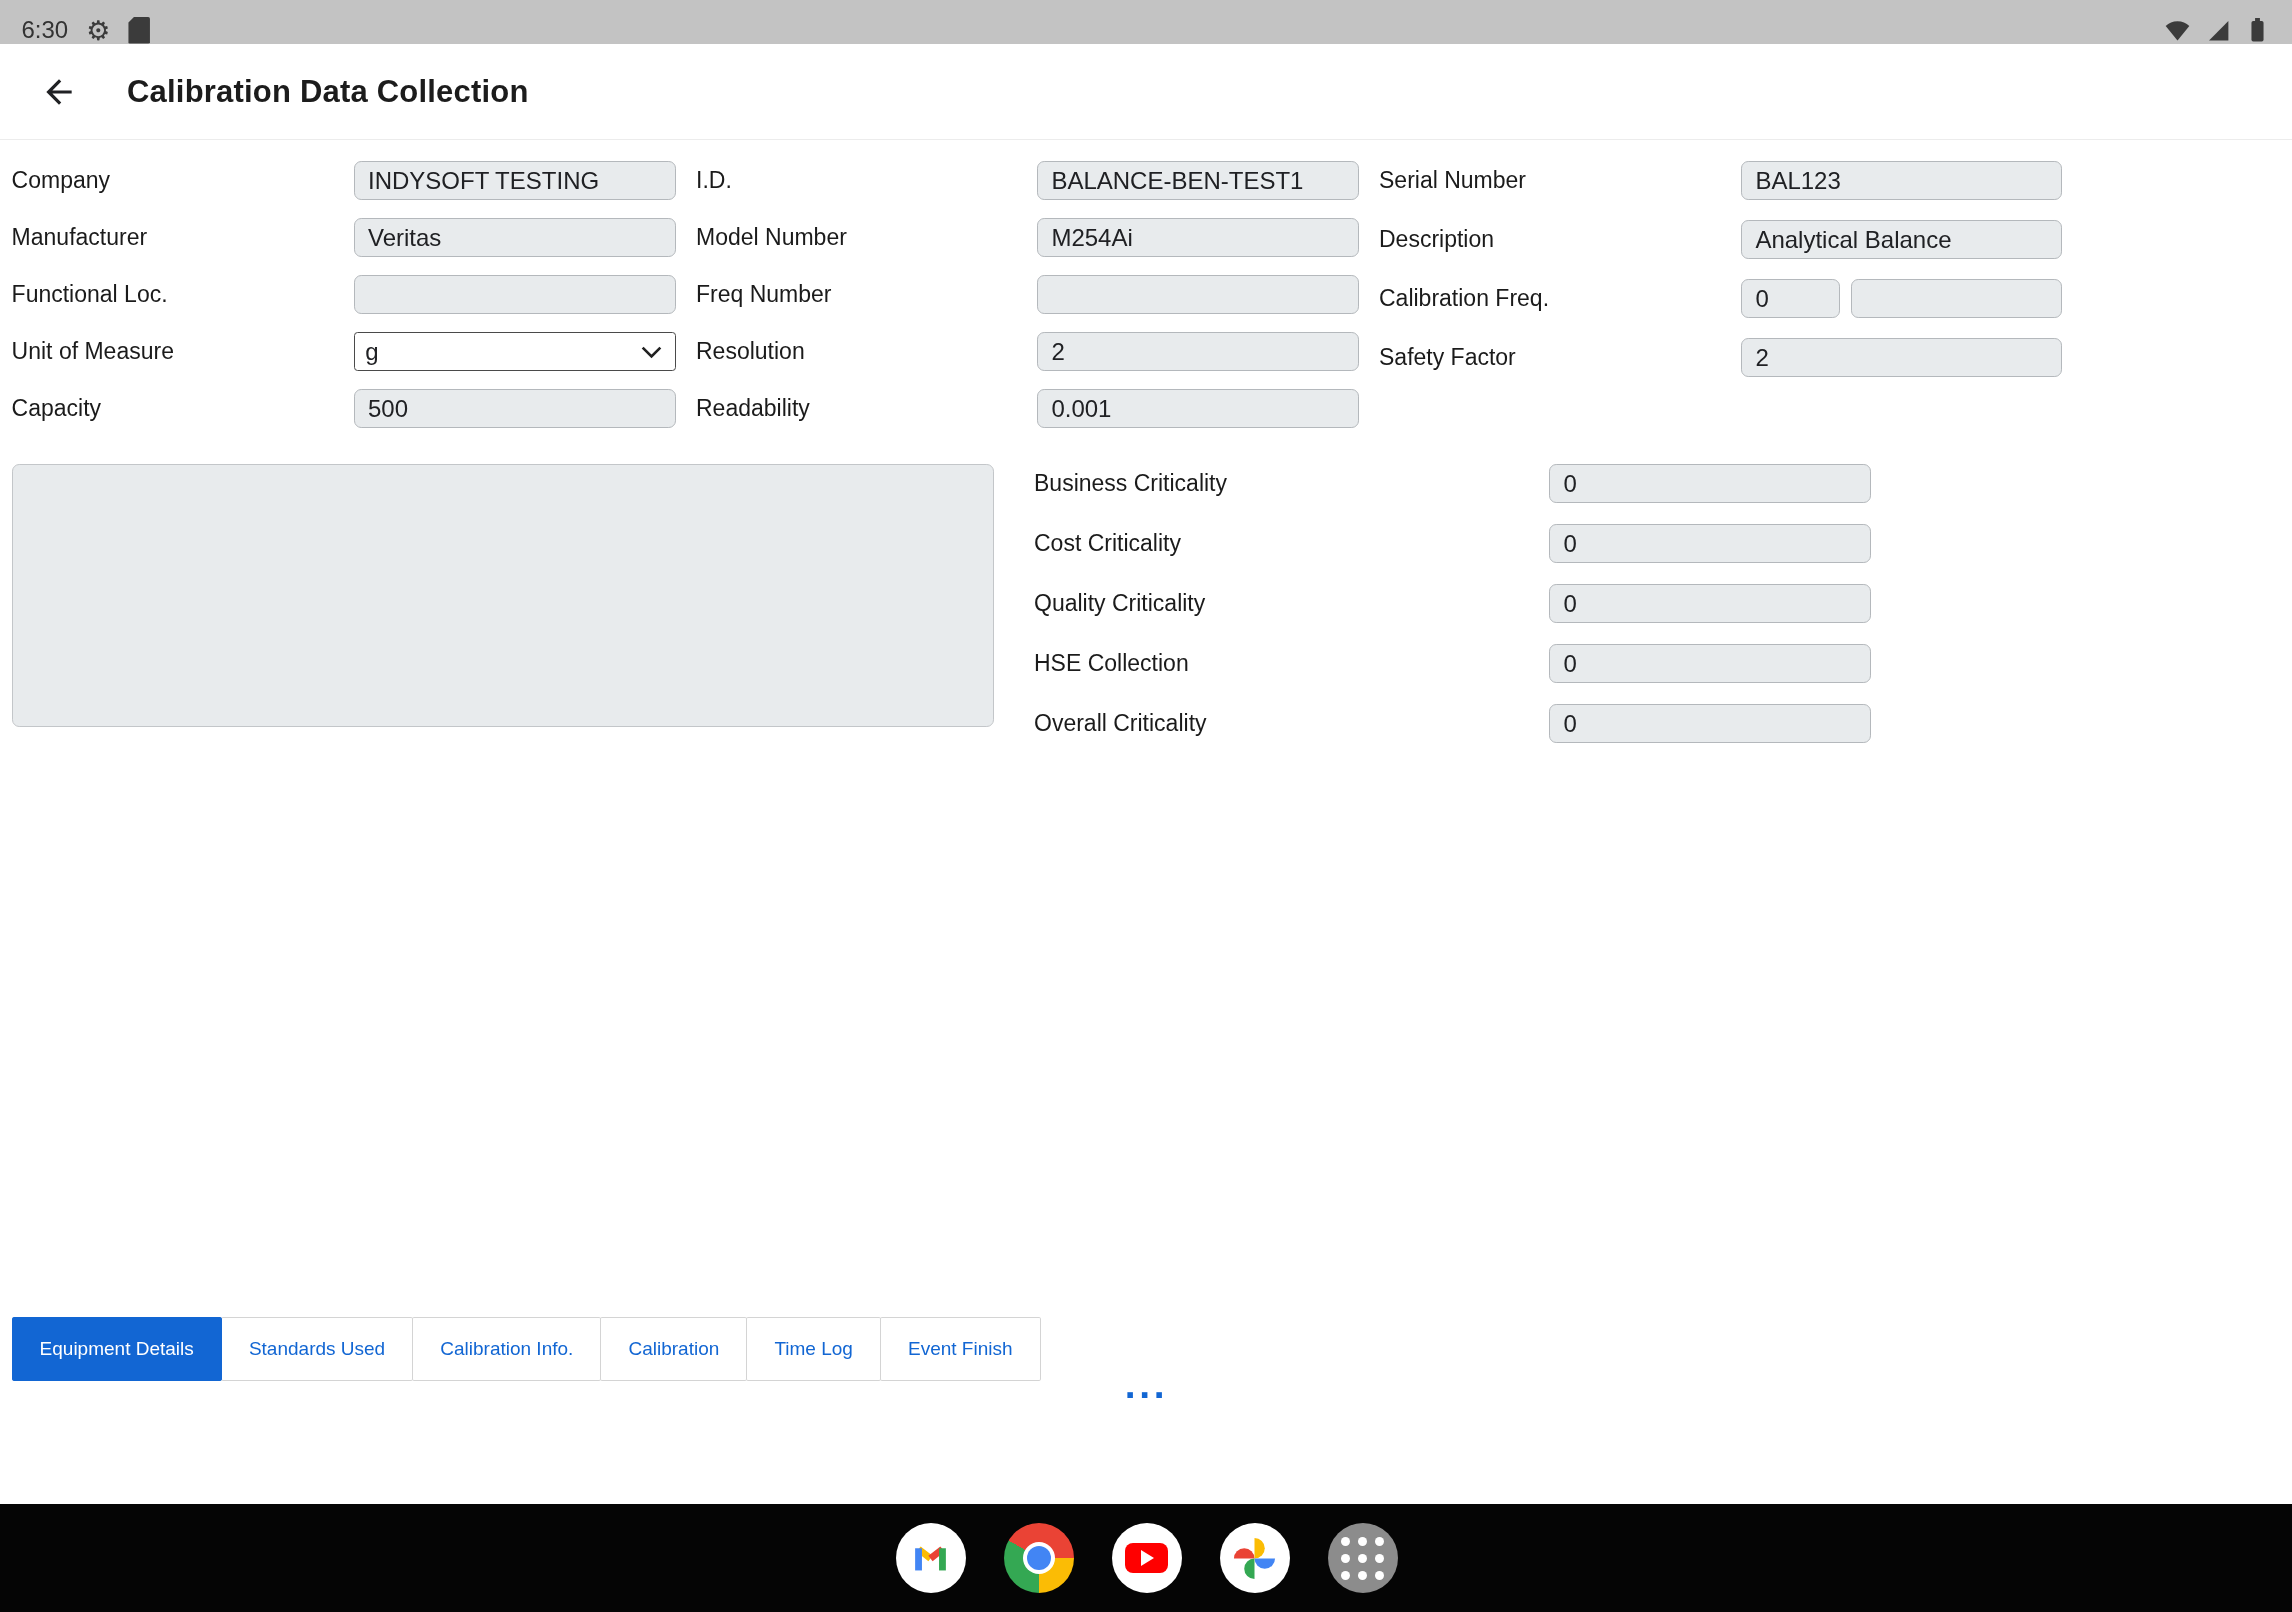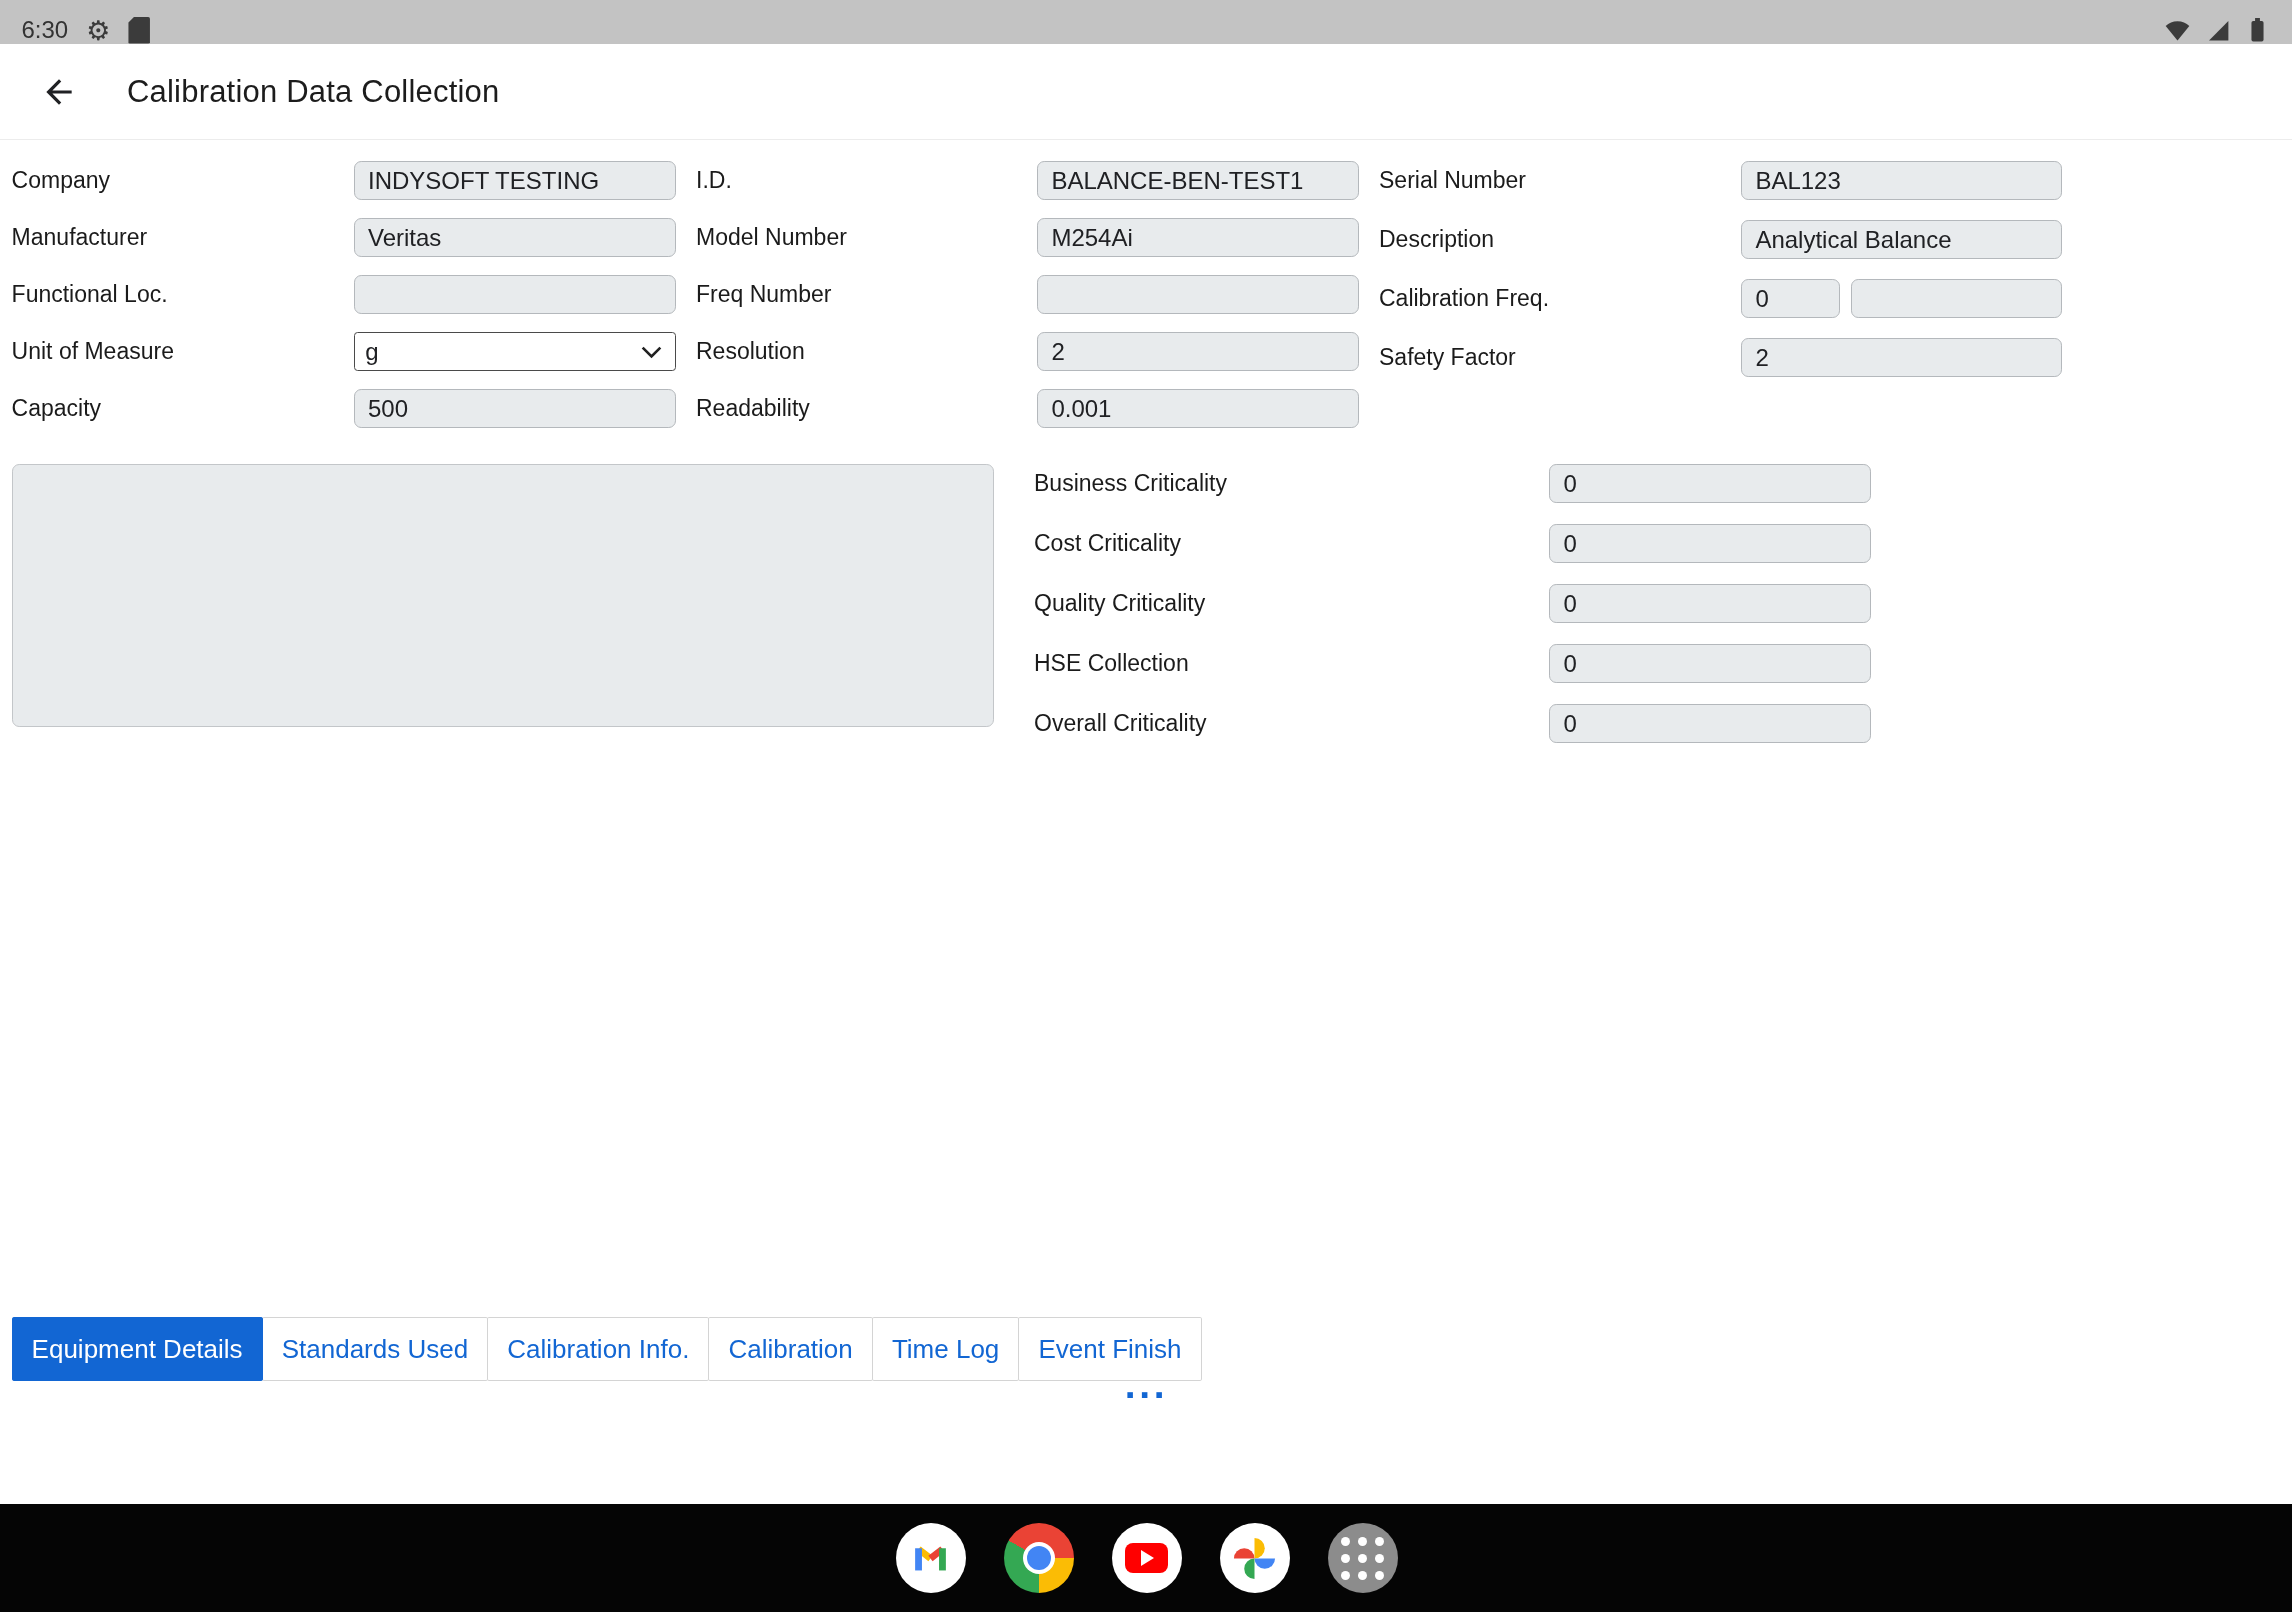--- a/index.html
+++ b/index.html
@@ -17,21 +17,21 @@
   .glyph { font-family:"DejaVu Sans", sans-serif; font-size:27px; color:#3b3b3b; line-height:1; }
   .sd-card { width:21.5px; height:27px; background:#3b3b3b; border-radius:1.8px;
     clip-path:polygon(28% 0, 100% 0, 100% 100%, 0 100%, 0 22%); }
   .sb-right { margin-left:auto; display:flex; align-items:center; gap:10.7px; }
   .sb-right svg { display:block; }
 
   
   .app-bar { position:absolute; top:44px; left:0; width:2293px; height:96px; background:#fff;
     border-bottom:0.9px solid #ececec; display:flex; align-items:center; padding:0 34px; }
   .back-btn { width:50px; height:50px; display:flex; align-items:center; justify-content:center; cursor:pointer; }
-  .app-title { margin-left:43px; font-size:31px; font-weight:400; letter-spacing:0.2px; color:#1c1c1c; }
+  .app-title { margin-left:43px; font-size:31px; font-weight:700; letter-spacing:0.2px; color:#1c1c1c; }
 
   
   .field-grid { position:absolute; display:grid; grid-auto-rows:39px; row-gap:18px; }
   #col1 { left:11.6px;   top:161px; grid-template-columns:342px 322px; }
   #col2 { left:696px;  top:161px; grid-template-columns:341px 322px; }
   #col3 { left:1379px; top:161px; grid-template-columns:342px 321px;gap:20px; }
   .flabel { align-self:center; font-size:23px; color:#1b1b1b; white-space:nowrap; }
   .finput { width:100%; height:39px; background:#e8ebed; border:0.9px solid #b4b8bc; border-radius:7.2px;
     font-family:inherit; font-size:24px; color:#202124; padding:0 13.4px; outline:none; }
   .dual { display:flex; gap:10.7px; height:39px; }
@@ -46,22 +46,22 @@
 
   .notes { position:absolute; left:11.6px; top:464px; width:982px; height:263px;
     background:#e8ebed; border:0.9px solid #c3c6c9; border-radius:7.2px; resize:none; outline:none;
     font-family:inherit; font-size:24px; padding:10.7px 13.4px; color:#202124; }
 
   .crit { position:absolute; left:1034px; top:464px; display:grid;
     grid-template-columns:515px 322px; grid-auto-rows:39px; row-gap:21px; }
 
   
   .tabs { position:absolute; left:11.6px; top:1317px; display:flex; }
-  .tab { height:64px; display:flex; align-items:center; padding:0 19px; background:#fff;
-    border:0.9px solid #d4d4d4; margin-left:-0.9px; font-size:26px; color:#1266d3; cursor:pointer;
+  .tab { height:64px; display:flex; align-items:center; padding:0 27px; background:#fff;
+    border:0.9px solid #d4d4d4; margin-left:-0.9px; font-size:19px; color:#1266d3; cursor:pointer;
     border-radius:1.8px; white-space:nowrap; }
   .tab.active { background:#1266d3; border-color:#1266d3; color:#fff; margin-left:0; z-index:1; }
 
   .overflow-dots { position:absolute; top:1365px; left:50%; transform:translateX(-50%);
     color:#1266d3; font-size:39px; font-weight:800; letter-spacing:3.6px; cursor:pointer; line-height:1; }
 
   
   .dock { position:absolute; left:0; top:1504px; width:2293px; height:108px; background:#050505;
     display:flex; align-items:center; justify-content:center; gap:38px; }
   .dock-icon { width:70px; height:70px; border-radius:50%; background:#fff;

